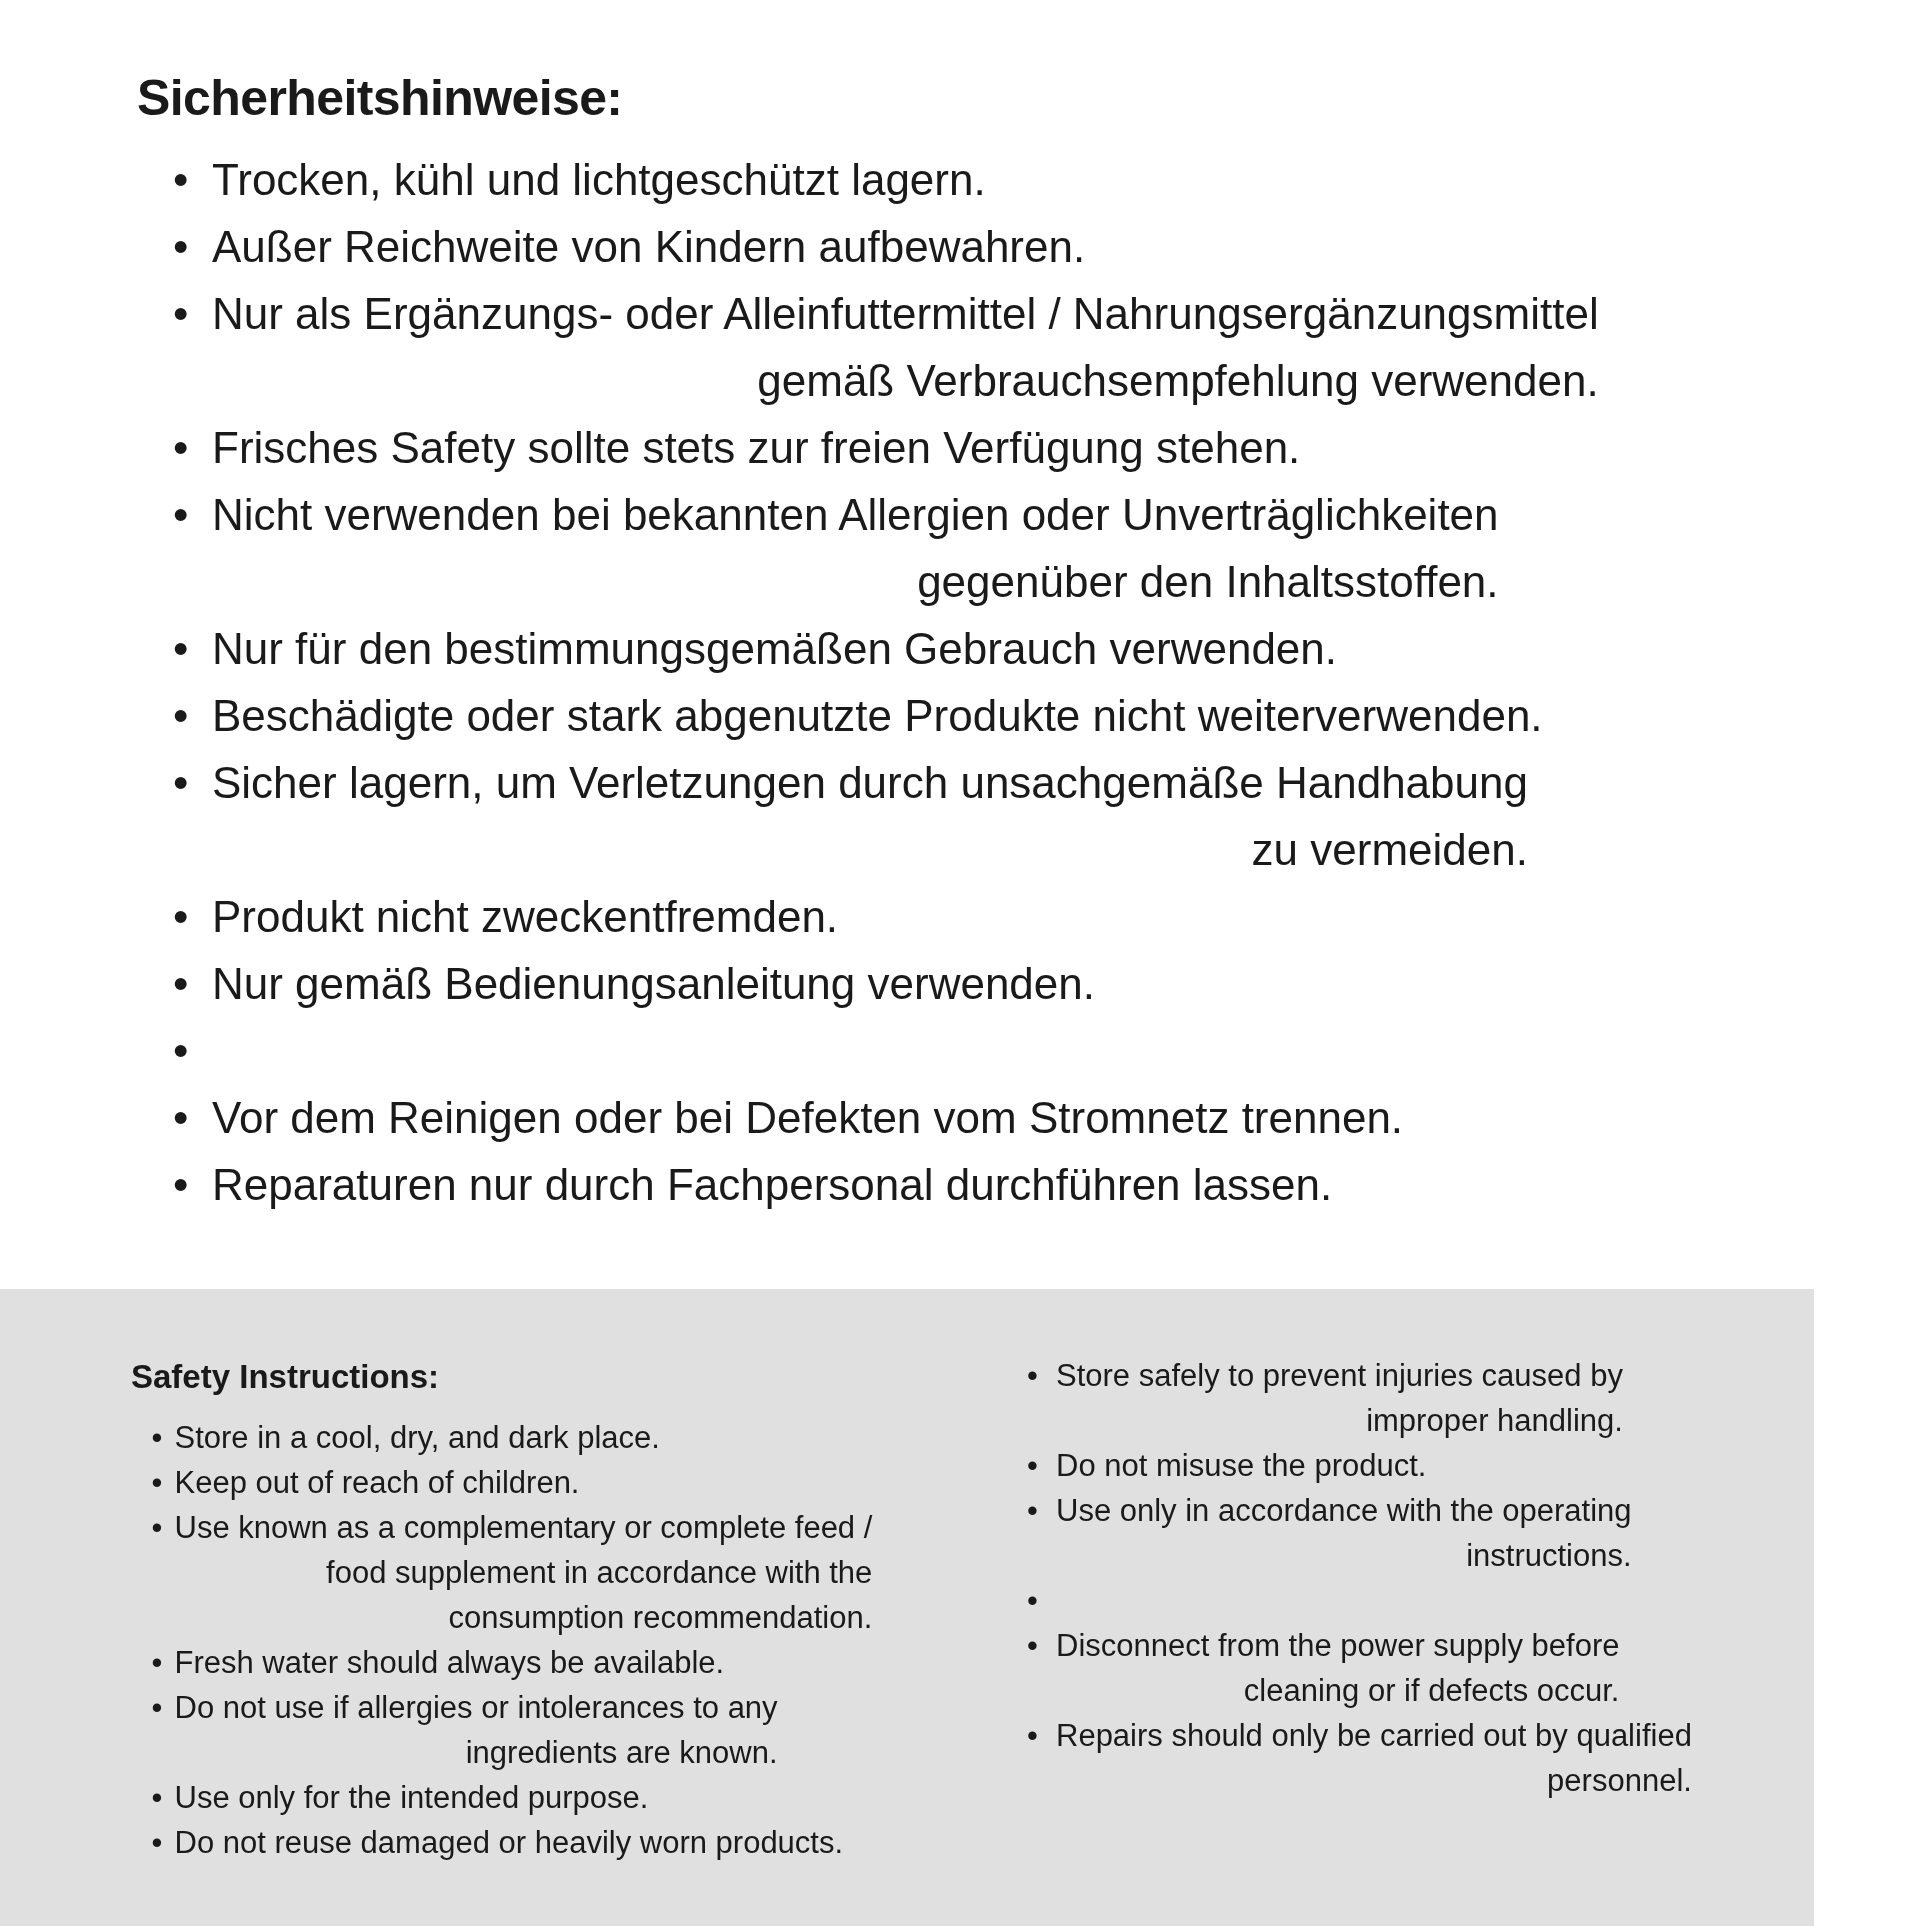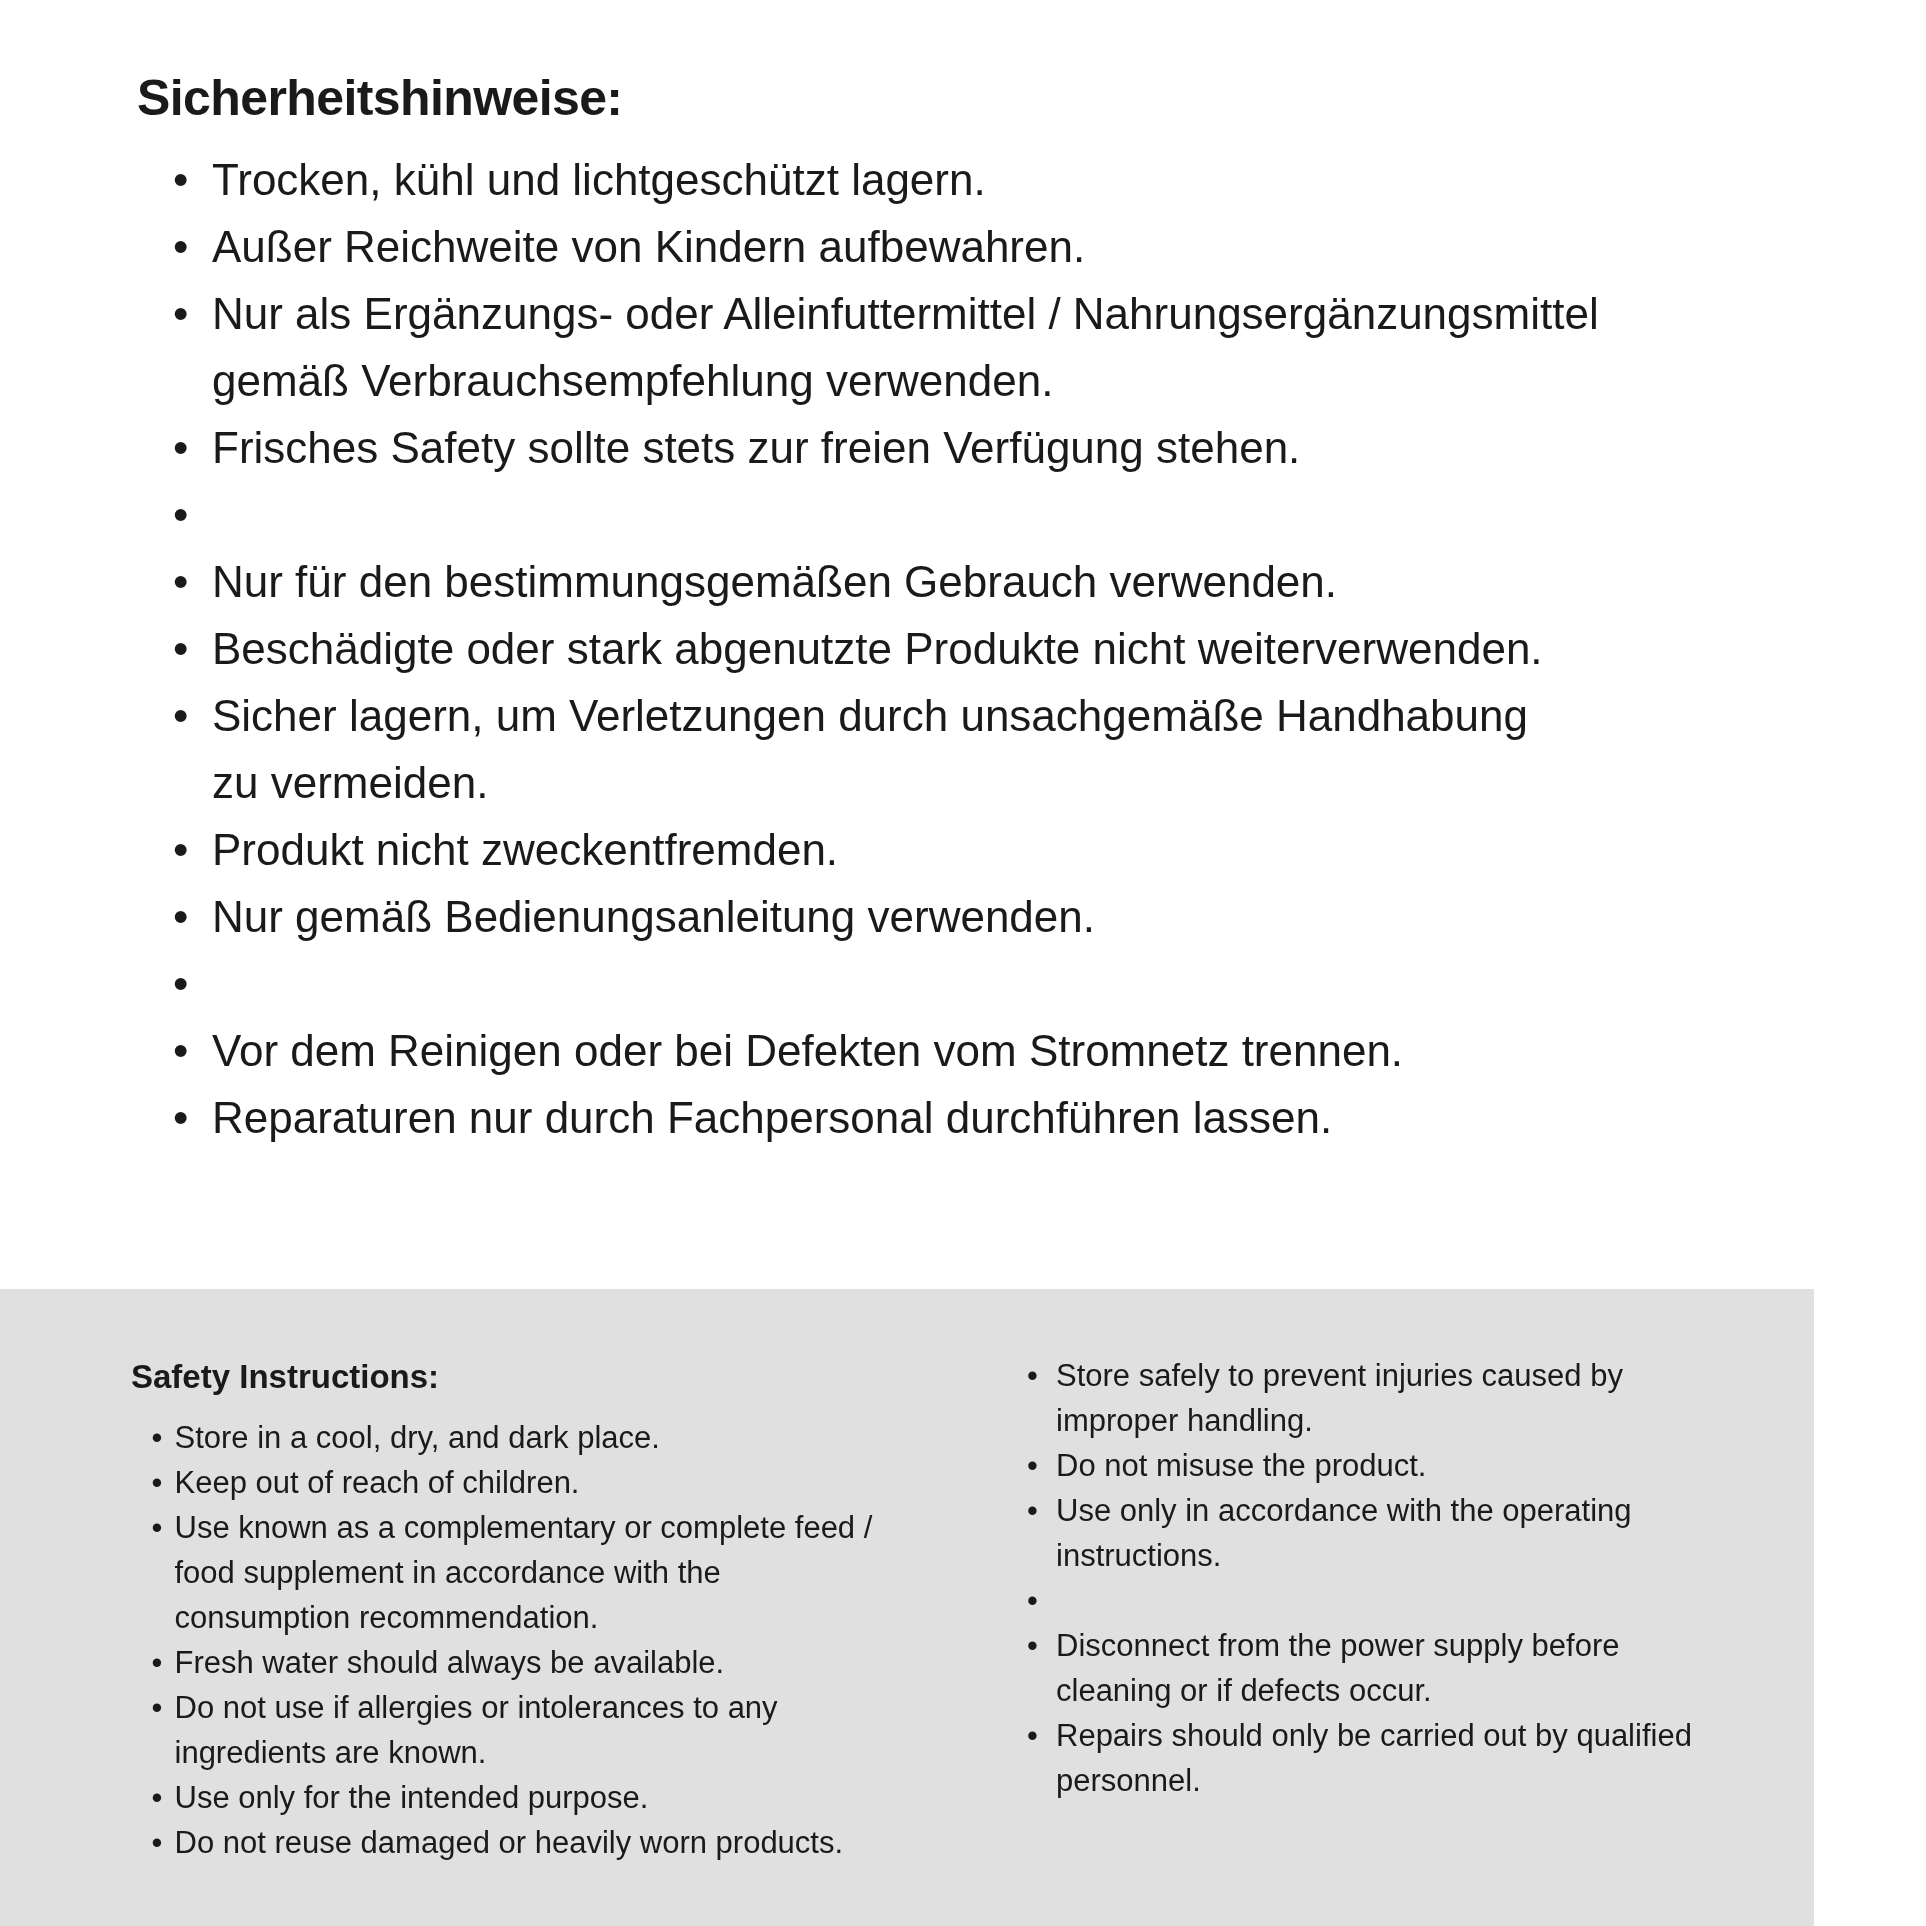--- a/index.html
+++ b/index.html
@@ -52,21 +52,21 @@
   .en-list li {
     display: flex;
     align-items: flex-start;
     font-size: 31px;
     line-height: 45px;
   }
   .en-col-left  .en-list .dot { flex: 0 0 23px; }
   .en-col-right .en-list .dot { flex: 0 0 29px; }
 
   .dot { display: inline-block; }
-  .txt { white-space: pre-line; }
+  .txt { white-space: pre-line; text-align: right; }
 </style>
 </head>
 <body>
 
 <div class="page">
 
   <section class="de-section">
     <h1 class="de-heading">Sicherheitshinweise:</h1>
     <ul class="de-list">
       <li>
@@ -81,20 +81,22 @@
           <span class="dot">•</span>
           <span class="txt">Nur als Ergänzungs- oder Alleinfuttermittel / Nahrungsergänzungsmittel
 gemäß Verbrauchsempfehlung verwenden.</span>
         </li>
       <li>
           <span class="dot">•</span>
           <span class="txt">Frisches Safety sollte stets zur freien Verfügung stehen.</span>
         </li>
       <li>
           <span class="dot">•</span>
+          <span class="txt">Nicht verwenden bei bekannten Allergien oder Unverträglichkeiten
+gegenüber den Inhaltsstoffen.</span>
         </li>
       <li>
           <span class="dot">•</span>
           <span class="txt">Nur für den bestimmungsgemäßen Gebrauch verwenden.</span>
         </li>
       <li>
           <span class="dot">•</span>
           <span class="txt">Beschädigte oder stark abgenutzte Produkte nicht weiterverwenden.</span>
         </li>
       <li>

